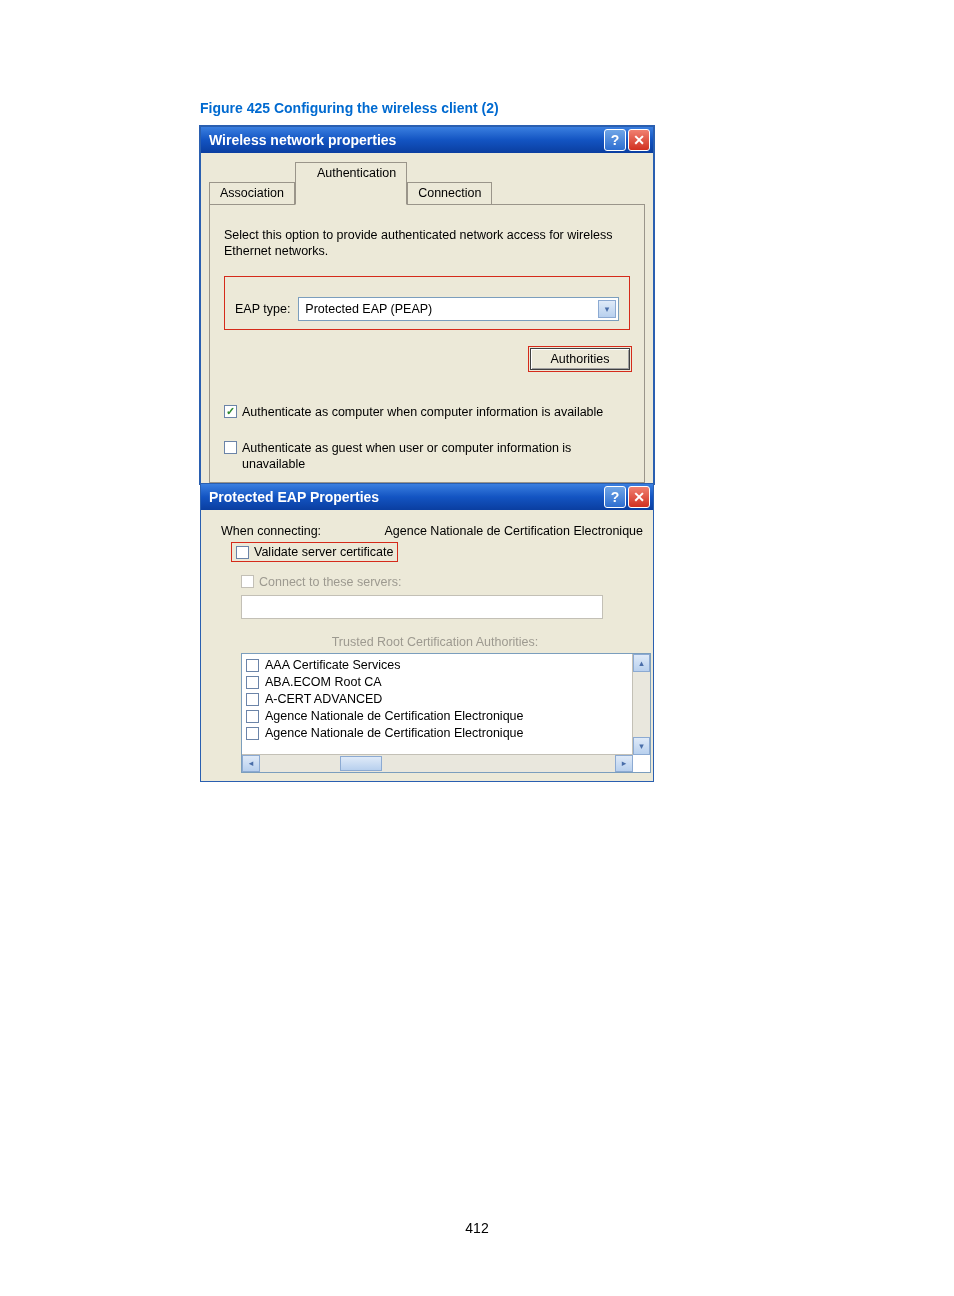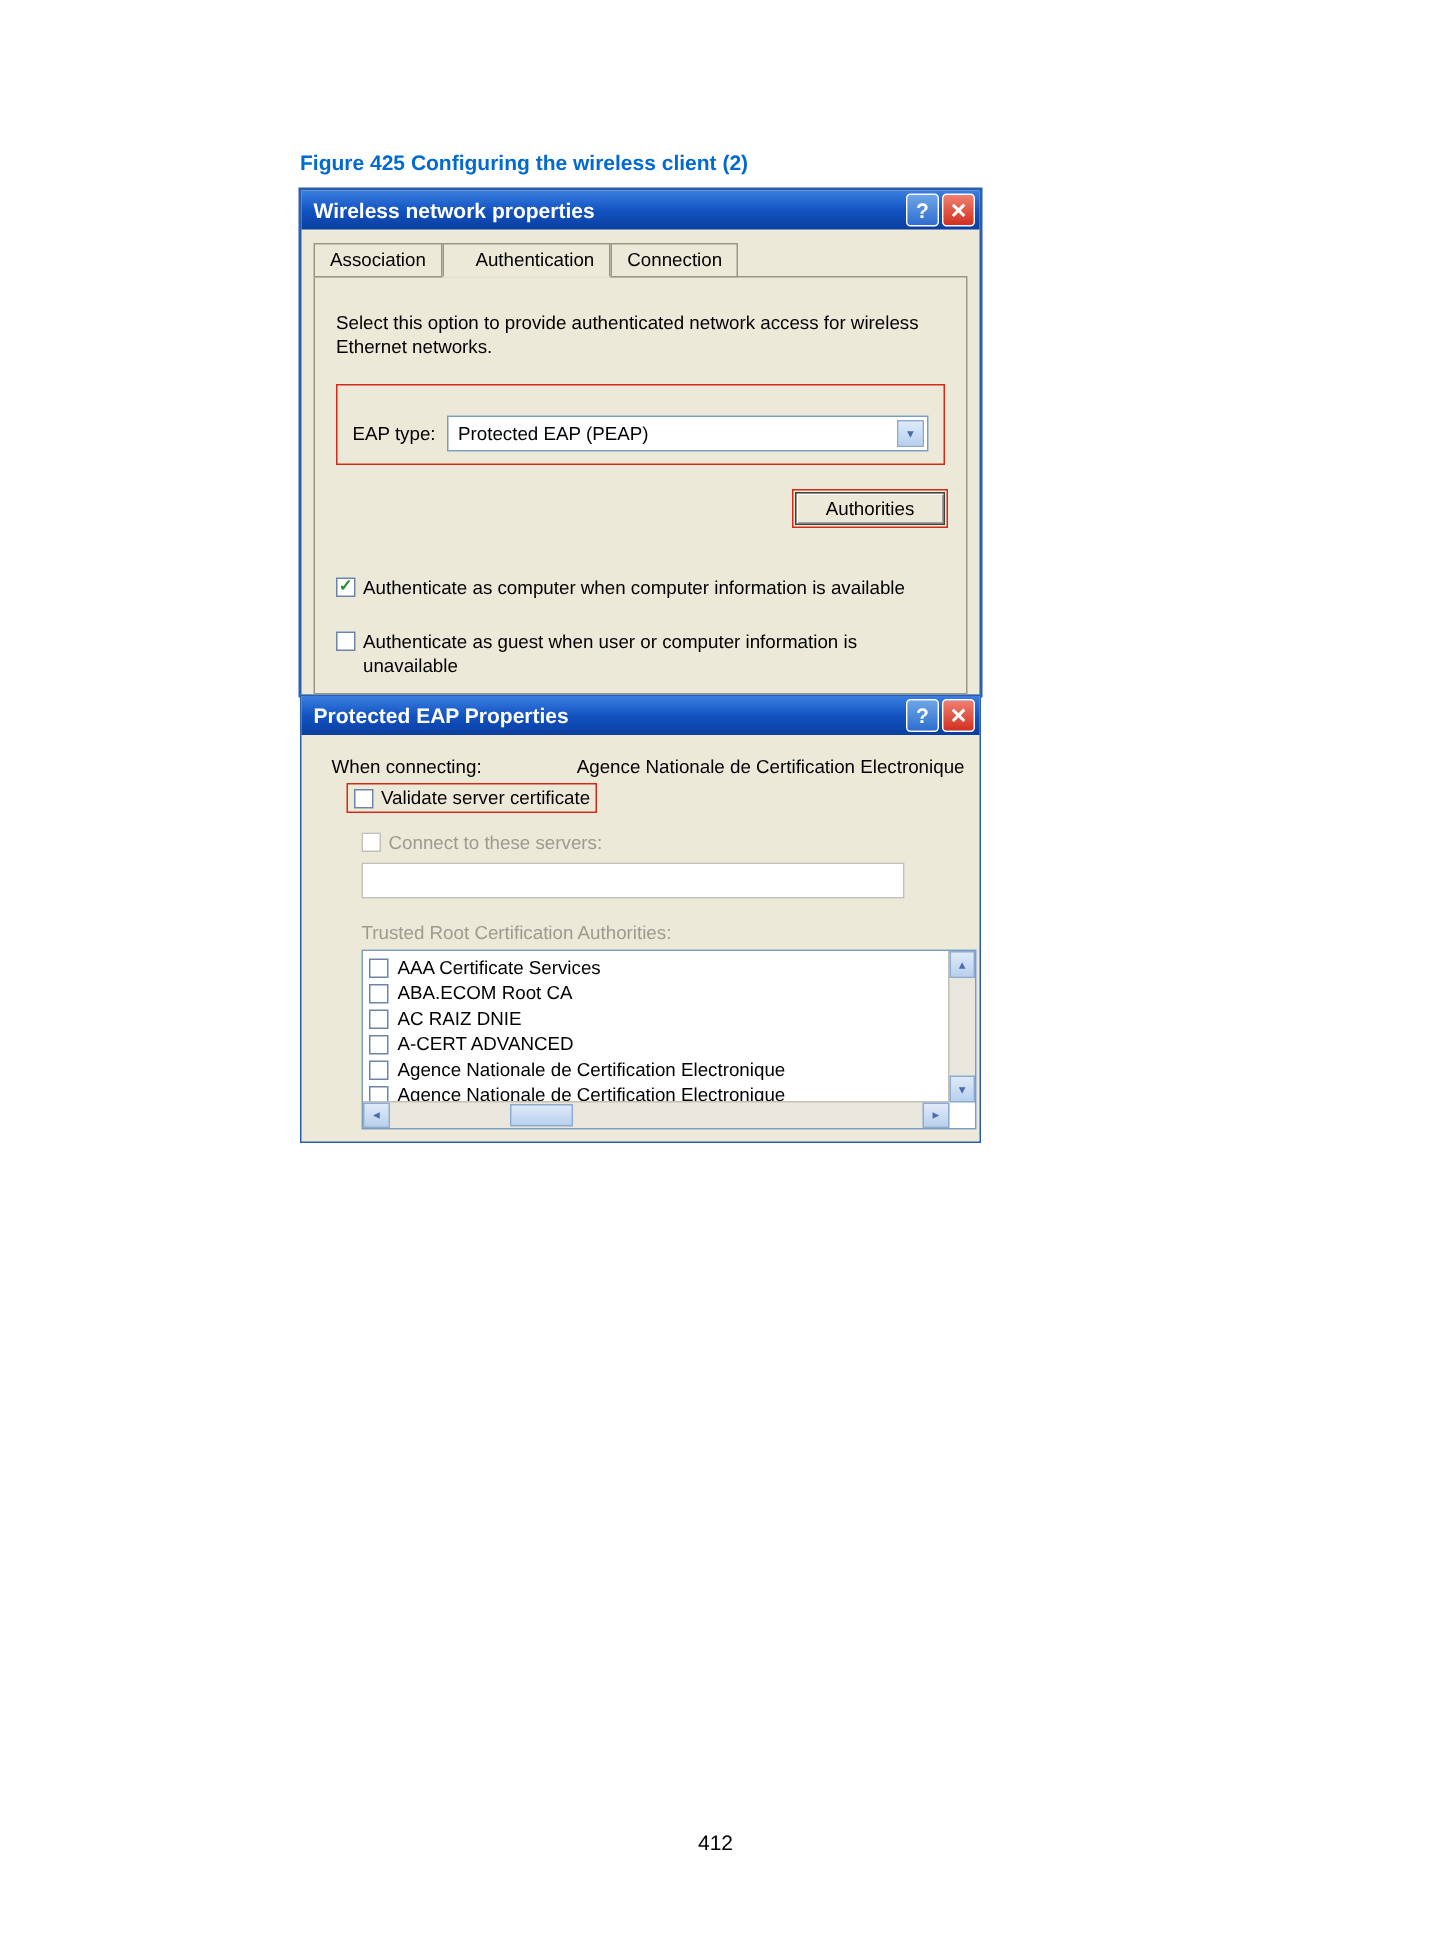--- a/index.html
+++ b/index.html
@@ -70,20 +70,21 @@
     bottom: -1px;
   }
   .tab.active {
     background: #ece9d8;
     border-bottom-color: #ece9d8;
     z-index: 2;
     padding-left: 21px;
   }
   .tab.inactive {
     background: #ece9d8;
+    margin-top: 20px;
   }
   .tab-content {
     margin: 0 8px 0 8px;
     border: 1px solid #9a958a;
     padding: 22px 14px 10px 14px;
     background: #ece9d8;
   }
   .desc {
     font-size: 12.5px;
     margin-bottom: 16px;
@@ -203,20 +204,21 @@
   }
   .server-input {
     width: 360px;
     height: 22px;
     border: 1px solid #c3c0b6;
     background: #fff;
     margin-top: 4px;
   }
   .ca-list-wrap {
     margin-top: 16px;
+    text-align: center;
   }
   .ca-list {
     margin-top: 4px;
     border: 1px solid #7b9ebd;
     background: #fff;
     width: 408px;
     height: 118px;
     display: flex;
     flex-direction: column;
   }
@@ -369,24 +371,20 @@
         <div class="disabled-text">Trusted Root Certification Authorities:</div>
         <div class="ca-list ca-rel">
           <div class="ca-items">
             <div class="ca-item">
               <span class="checkbox"></span>
               <span>AAA Certificate Services</span>
             </div>
             <div class="ca-item">
               <span class="checkbox"></span>
               <span>ABA.ECOM Root CA</span>
-            </div>
-            <div class="ca-item">
-              <span class="checkbox"></span>
-              <span>AC RAIZ DNIE</span>
             </div>
             <div class="ca-item">
               <span class="checkbox"></span>
               <span>A-CERT ADVANCED</span>
             </div>
             <div class="ca-item">
               <span class="checkbox"></span>
               <span>Agence Nationale de Certification Electronique</span>
             </div>
             <div class="ca-item">

